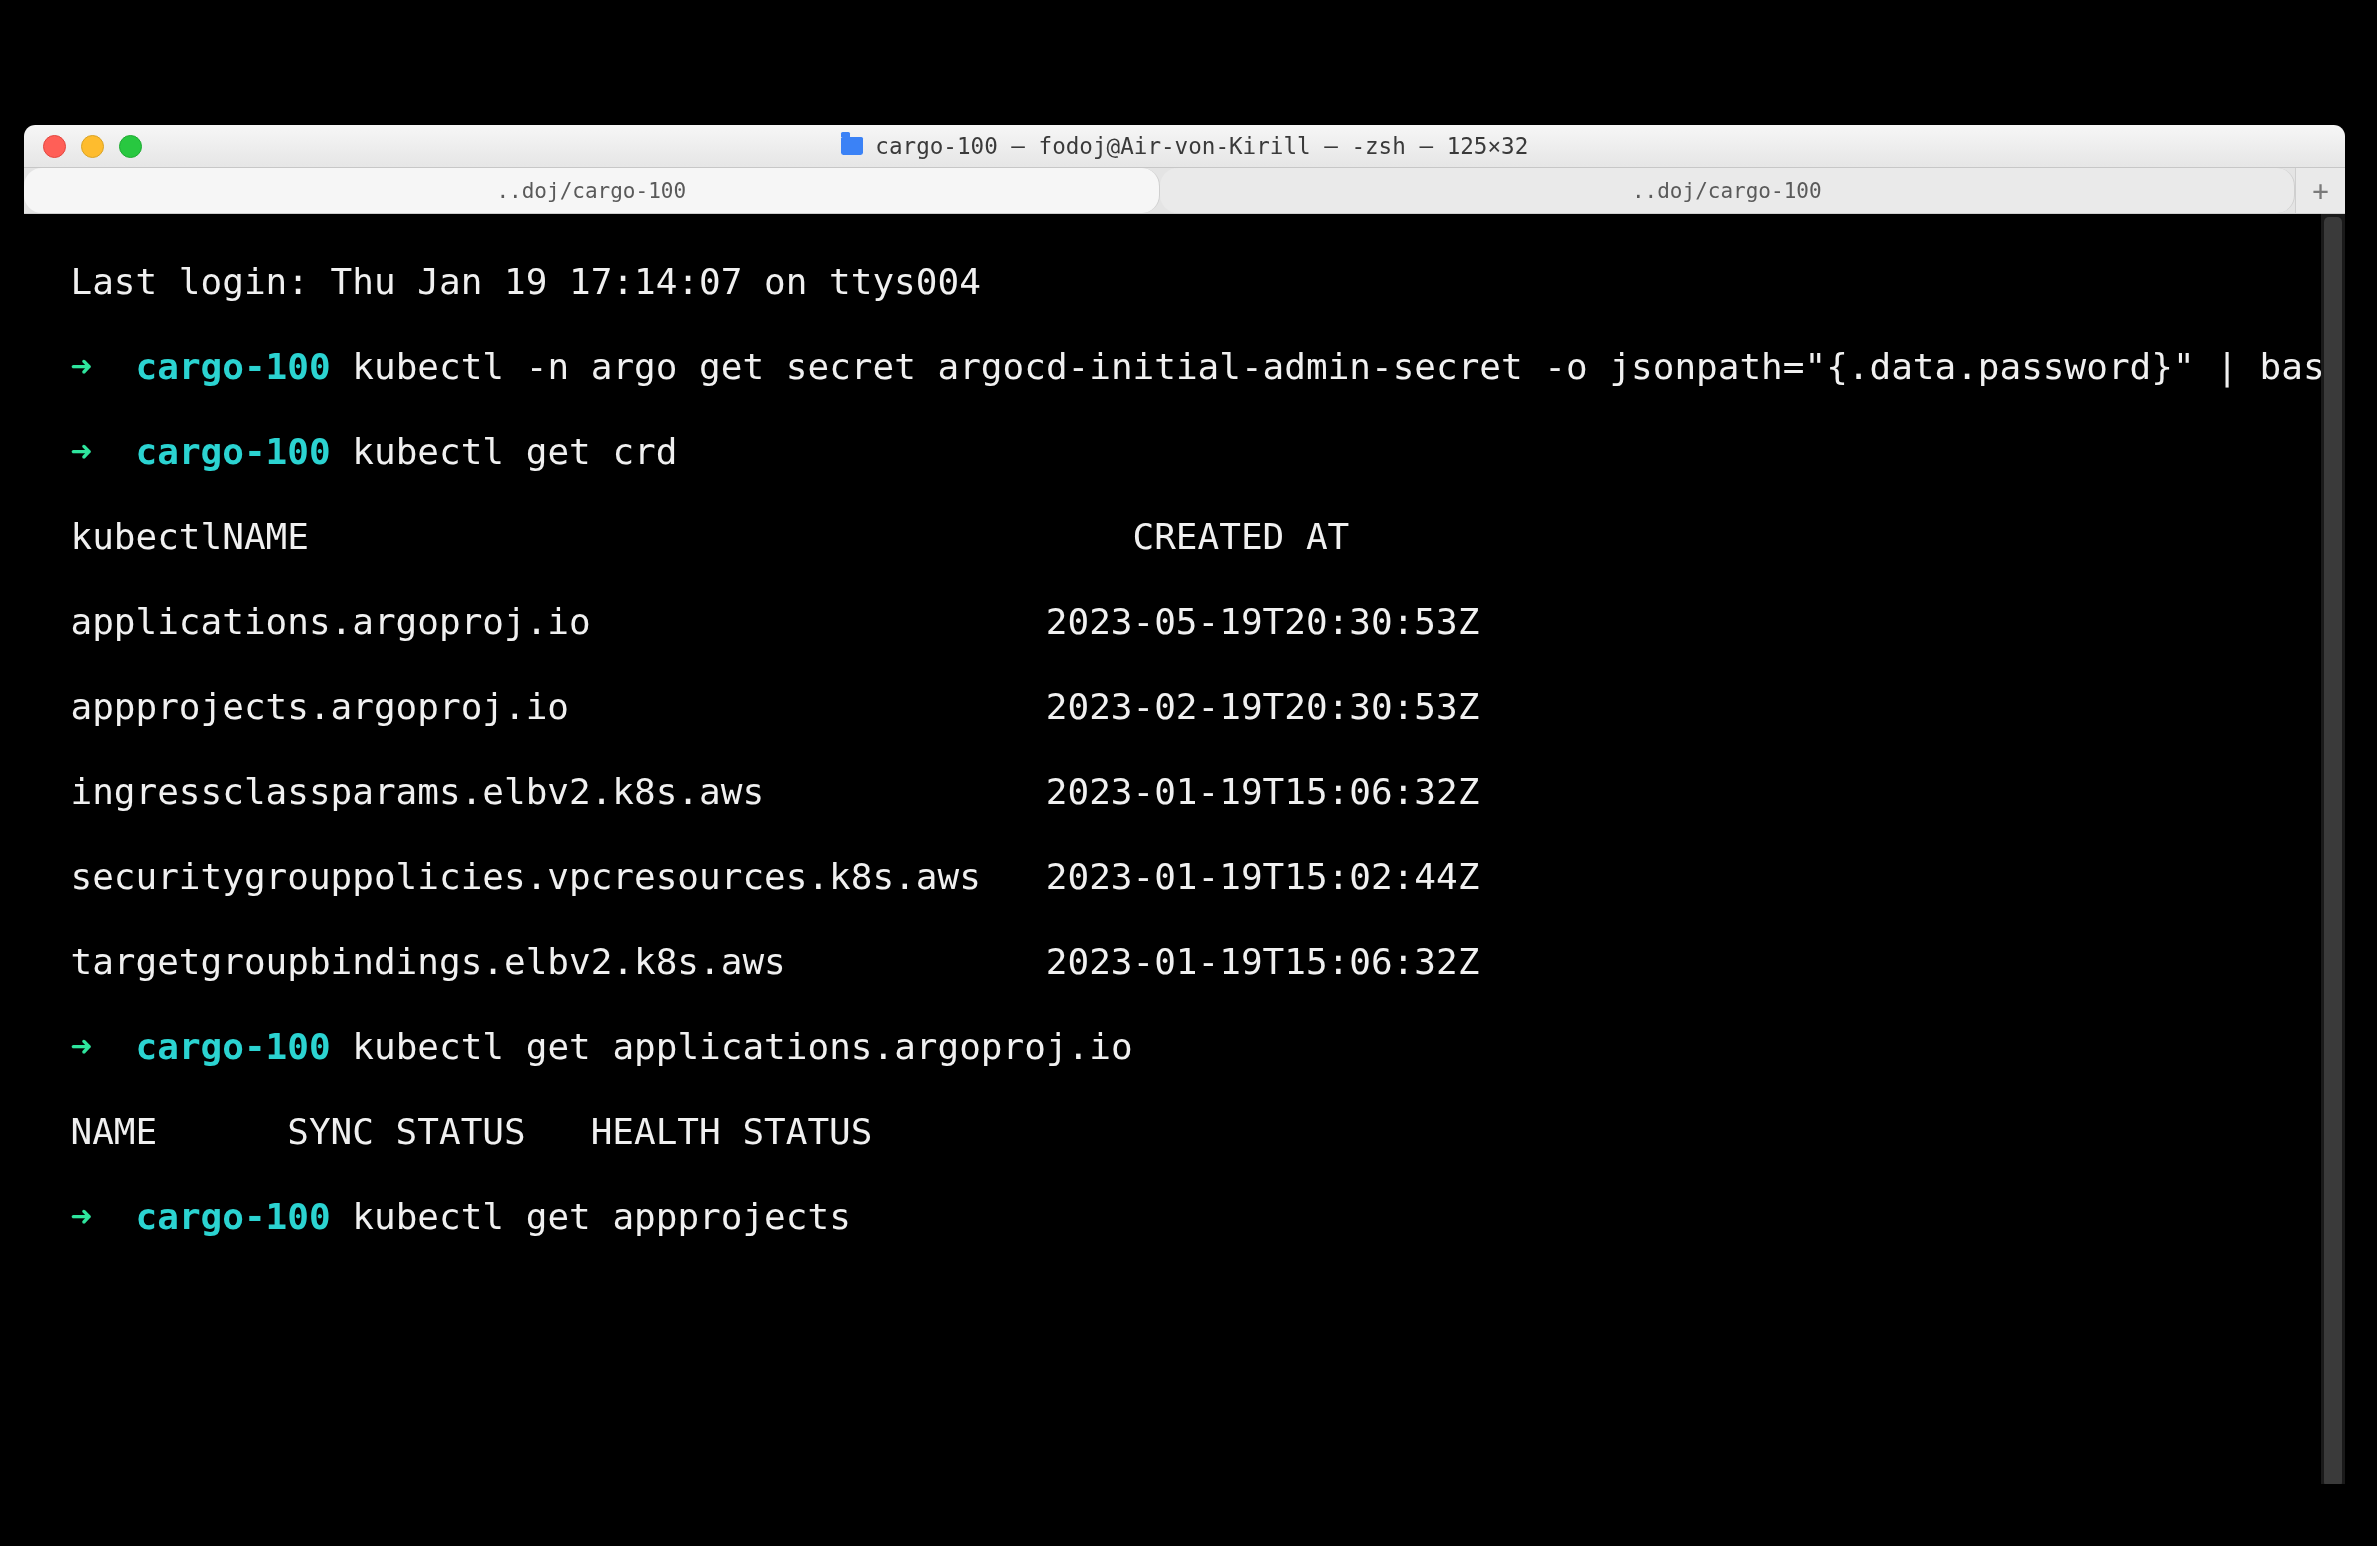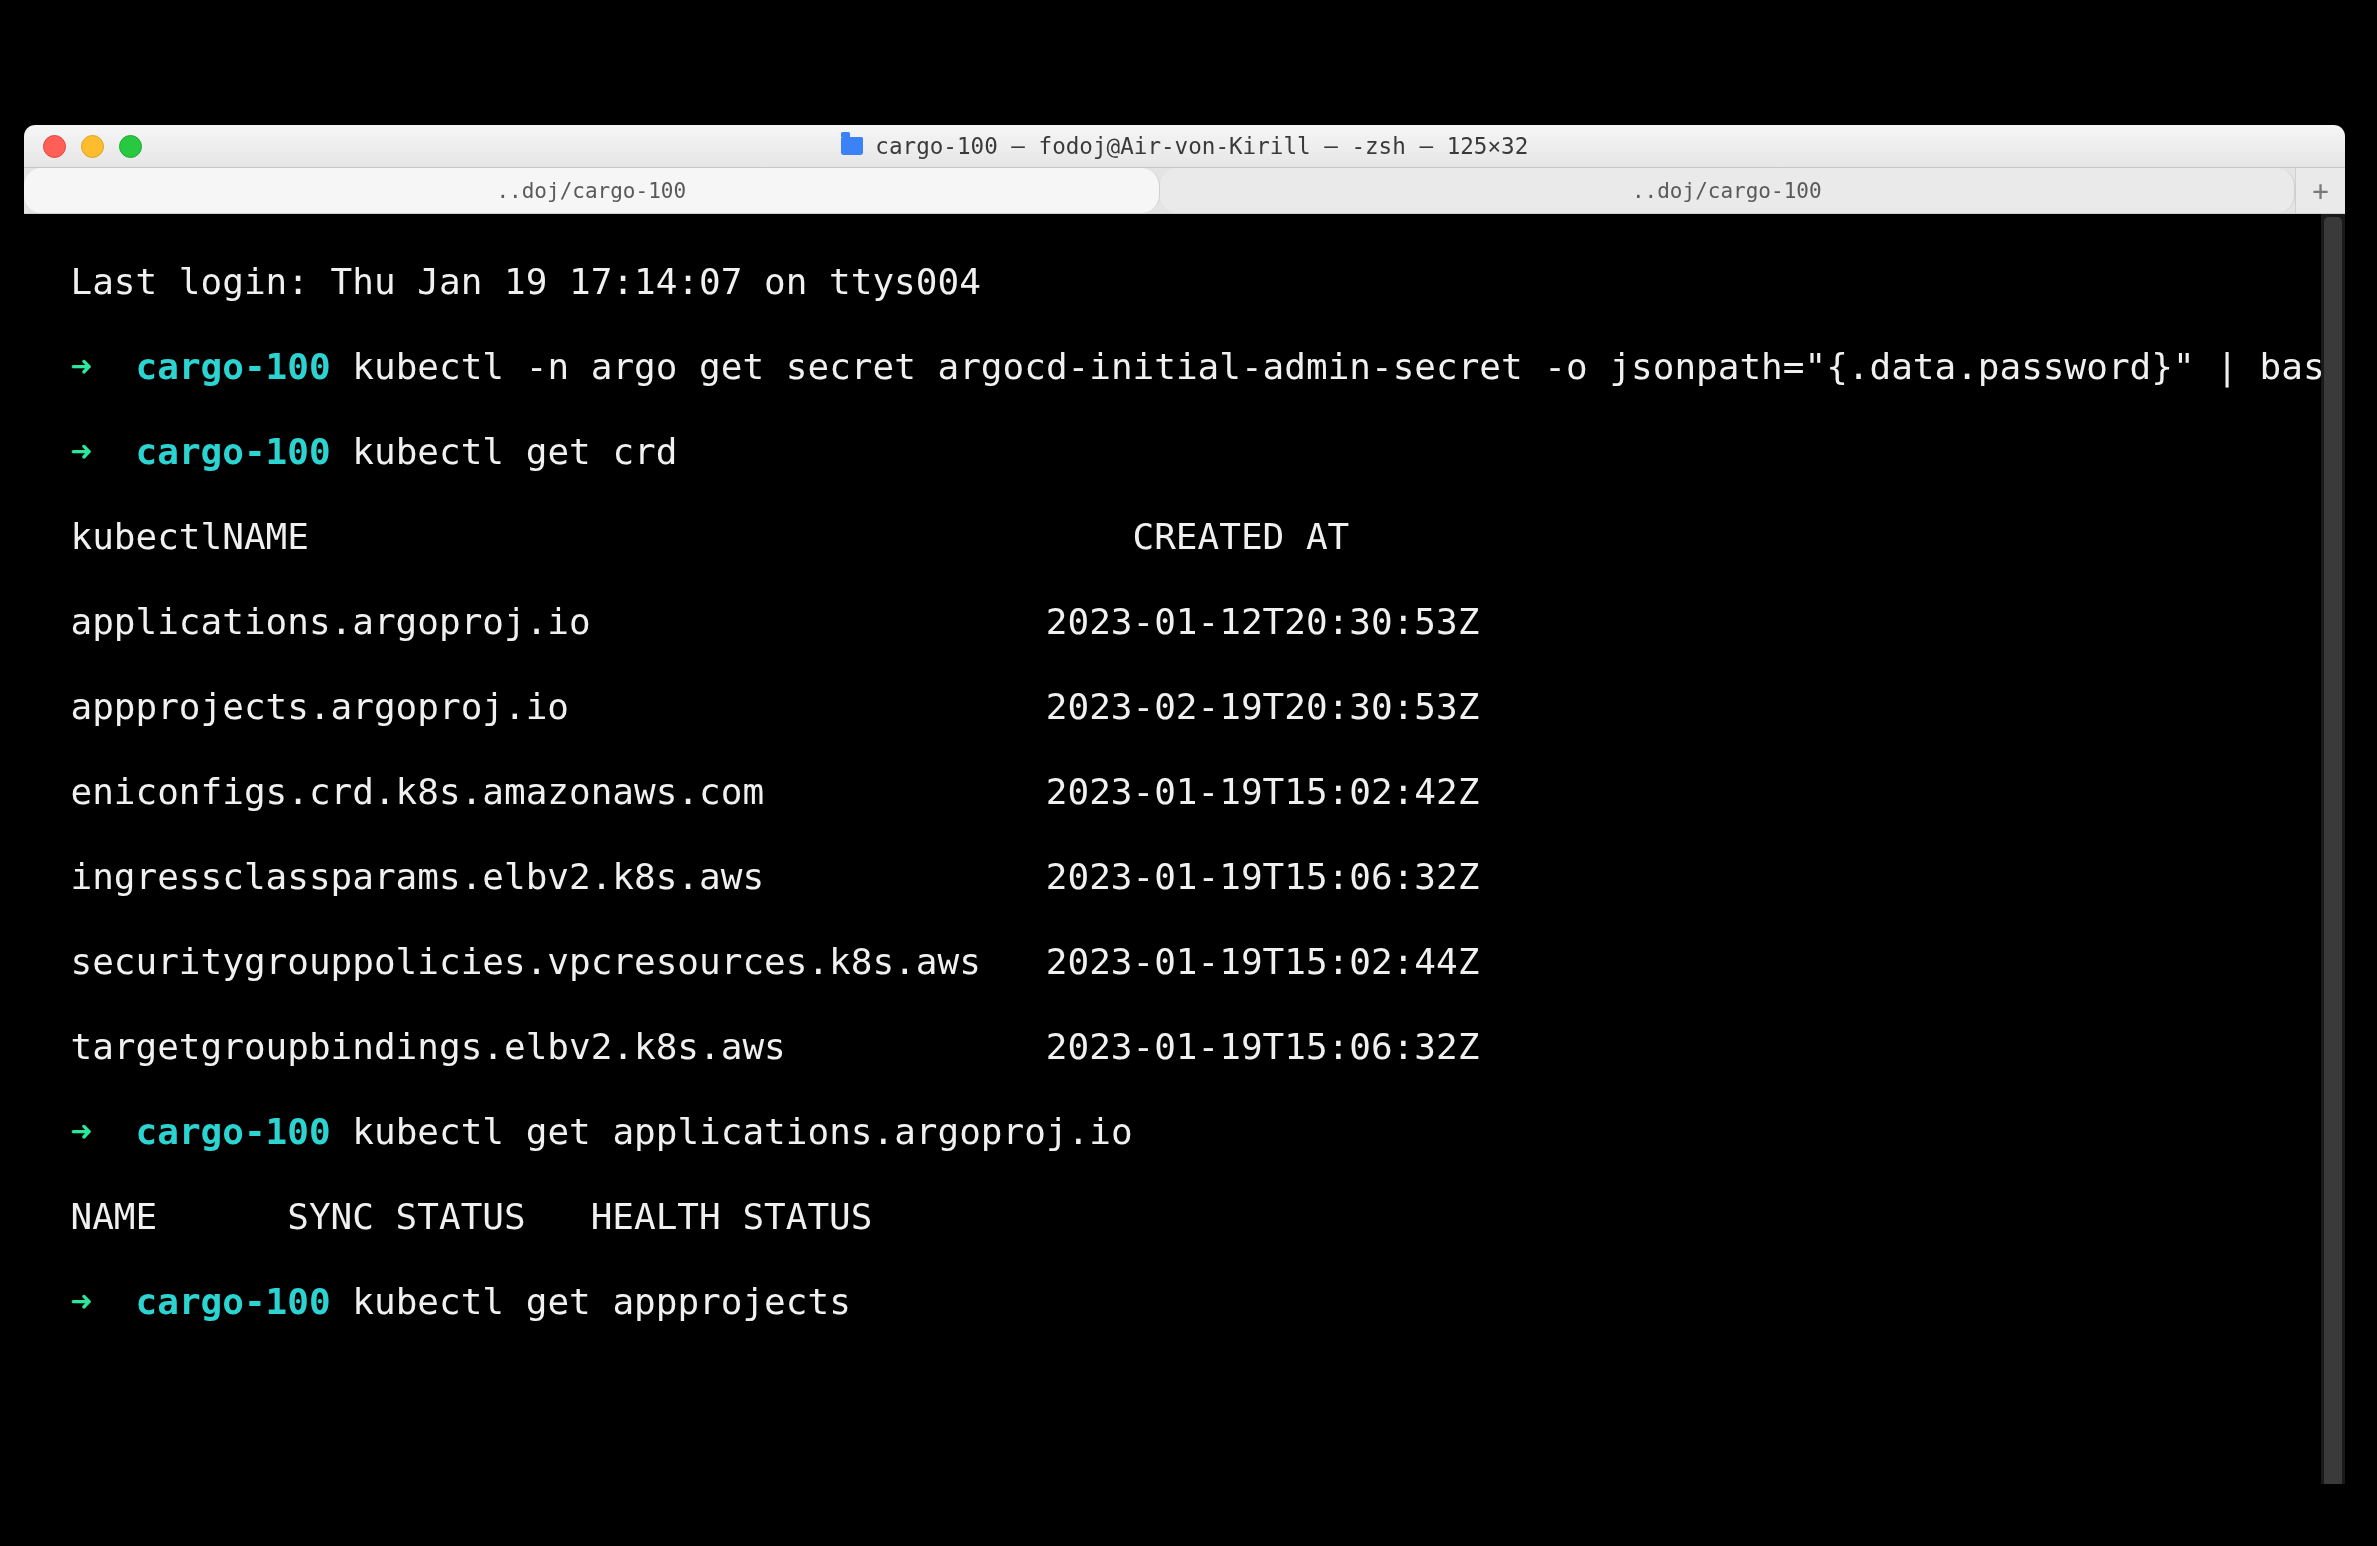--- a/index.html
+++ b/index.html
@@ -176,23 +176,22 @@
       <div class="newtab">
         <span>+</span>
       </div>
     </div>
 
     <div class="terminal-body">
 <div class="line out">Last login: Thu Jan 19 17:14:07 on ttys004</div>
 <div class="line"><span class="arrow">➜</span>  <span class="dir">cargo-100</span> <span class="cmd">kubectl -n argo get secret argocd-initial-admin-secret -o jsonpath="{.data.password}" | base64 -d</span></div>
 <div class="line"><span class="arrow">➜</span>  <span class="dir">cargo-100</span> <span class="cmd">kubectl get crd</span></div>
 <div class="line out">kubectlNAME                                      CREATED AT</div>
-<div class="line out">applications.argoproj.io                     2023-01-12T20:30:53Z</div>
+<div class="line out">applications.argoproj.io                     2023-05-19T20:30:53Z</div>
 <div class="line out">appprojects.argoproj.io                      2023-02-19T20:30:53Z</div>
-<div class="line out">eniconfigs.crd.k8s.amazonaws.com             2023-01-19T15:02:42Z</div>
 <div class="line out">ingressclassparams.elbv2.k8s.aws             2023-01-19T15:06:32Z</div>
 <div class="line out">securitygrouppolicies.vpcresources.k8s.aws   2023-01-19T15:02:44Z</div>
 <div class="line out">targetgroupbindings.elbv2.k8s.aws            2023-01-19T15:06:32Z</div>
 <div class="line"><span class="arrow">➜</span>  <span class="dir">cargo-100</span> <span class="cmd">kubectl get applications.argoproj.io</span></div>
 <div class="line out">NAME      SYNC STATUS   HEALTH STATUS</div>
 <div class="line"><span class="arrow">➜</span>  <span class="dir">cargo-100</span> <span class="cmd">kubectl get appprojects</span></div>
 
 
 
 

